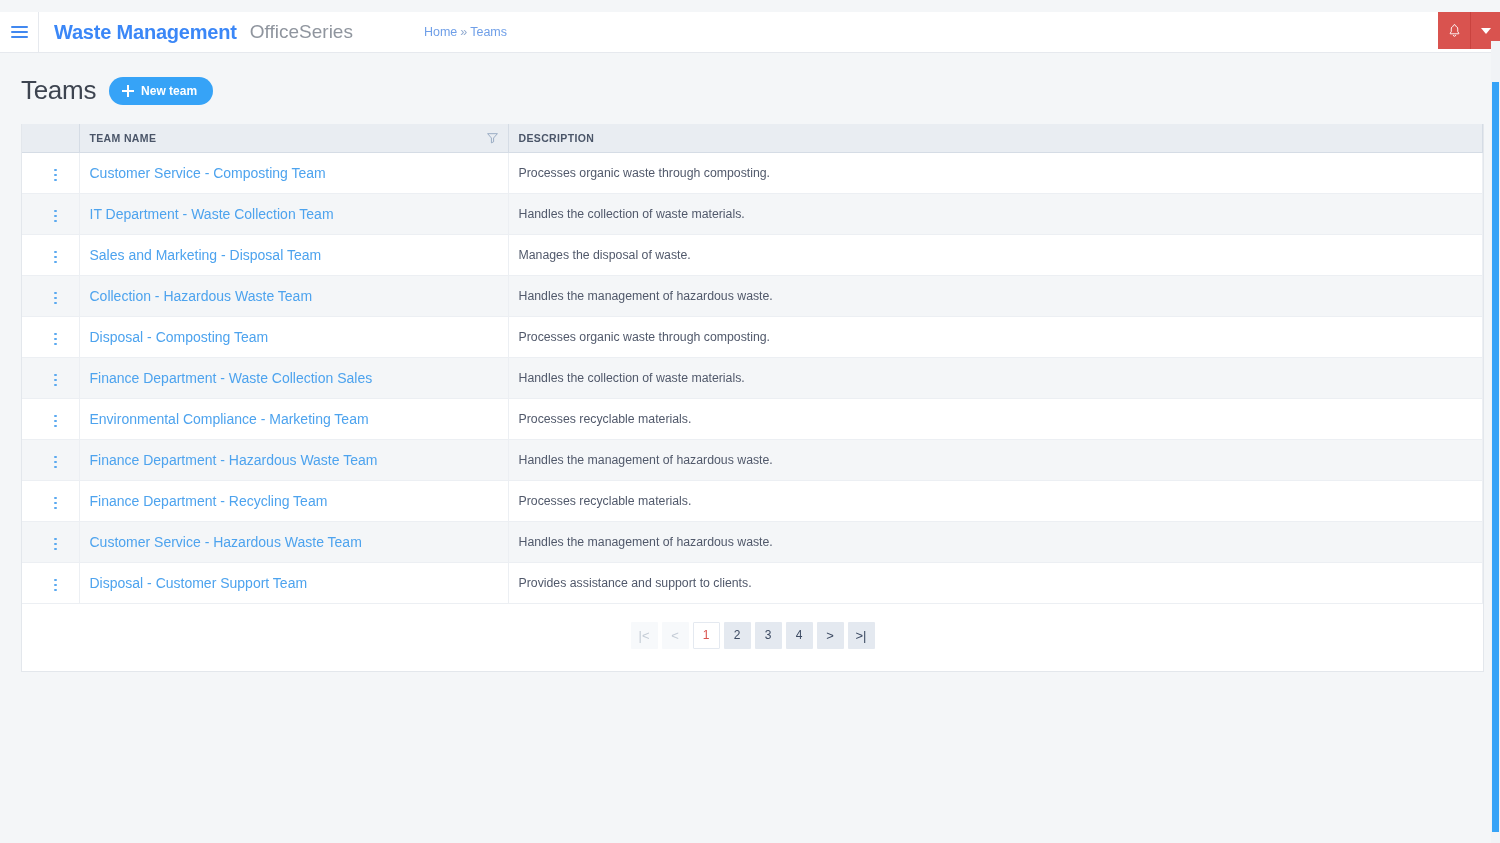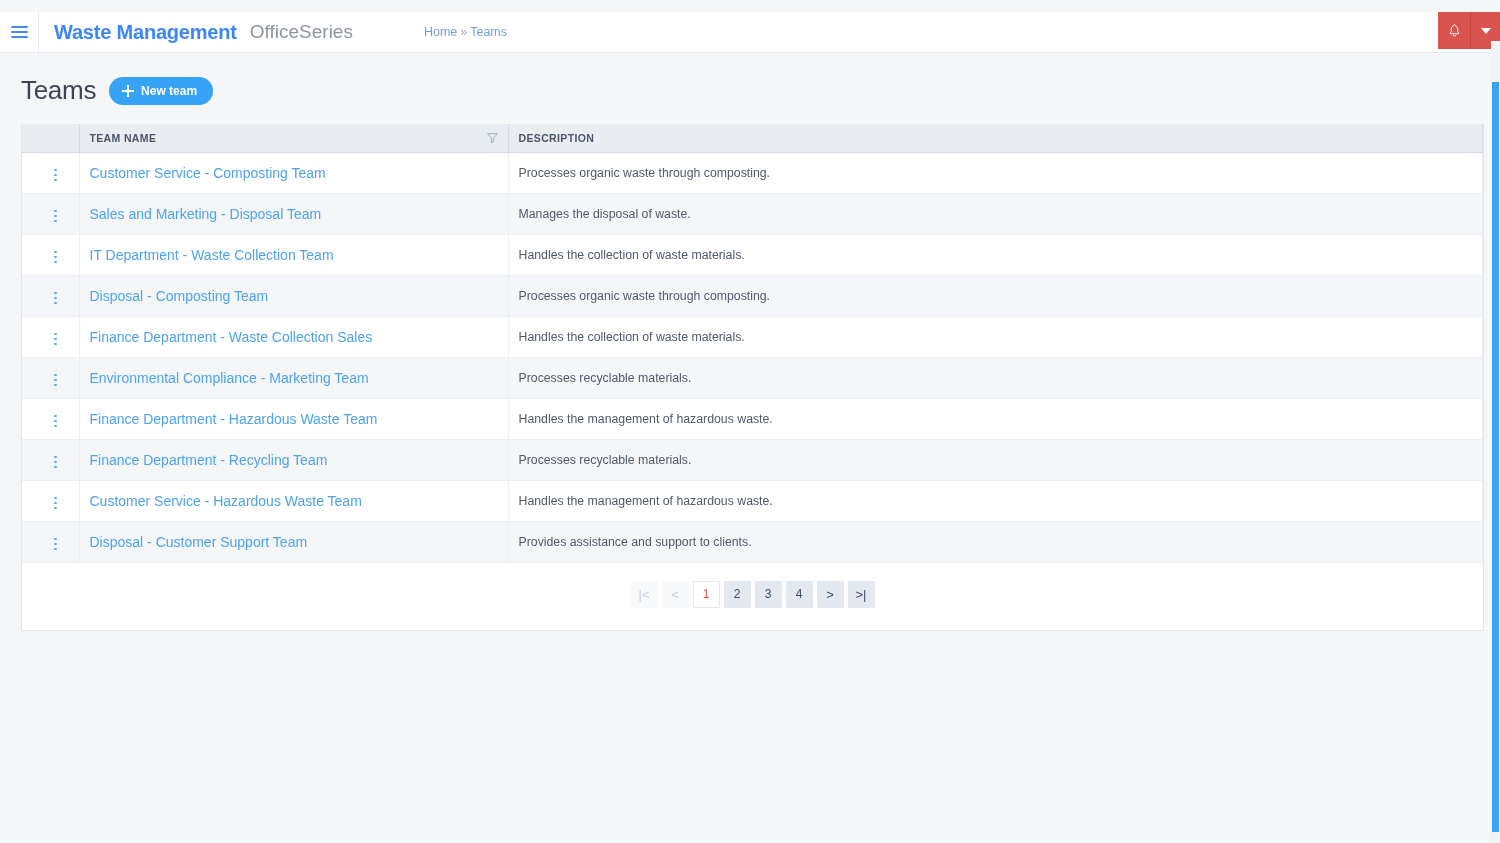--- a/index.html
+++ b/index.html
@@ -209,31 +209,40 @@
             </span></td>
           <td class="c-name"><a class="team-link">Customer Service - Composting Team</a></td>
           <td class="c-desc">Processes organic waste through composting.</td>
         </tr>
         <tr>
           <td class="c-menu"><span class="dots">
               <i></i>
               <i></i>
               <i></i>
             </span></td>
+          <td class="c-name"><a class="team-link">IT Department - Waste Collection Team</a></td>
+          <td class="c-desc">Handles the collection of waste materials.</td>
+        </tr>
+        <tr>
+          <td class="c-menu"><span class="dots">
+              <i></i>
+              <i></i>
+              <i></i>
+            </span></td>
           <td class="c-name"><a class="team-link">Sales and Marketing - Disposal Team</a></td>
           <td class="c-desc">Manages the disposal of waste.</td>
         </tr>
         <tr>
           <td class="c-menu"><span class="dots">
               <i></i>
               <i></i>
               <i></i>
             </span></td>
-          <td class="c-name"><a class="team-link">IT Department - Waste Collection Team</a></td>
-          <td class="c-desc">Handles the collection of waste materials.</td>
+          <td class="c-name"><a class="team-link">Collection - Hazardous Waste Team</a></td>
+          <td class="c-desc">Handles the management of hazardous waste.</td>
         </tr>
         <tr>
           <td class="c-menu"><span class="dots">
               <i></i>
               <i></i>
               <i></i>
             </span></td>
           <td class="c-name"><a class="team-link">Disposal - Composting Team</a></td>
           <td class="c-desc">Processes organic waste through composting.</td>
         </tr>

